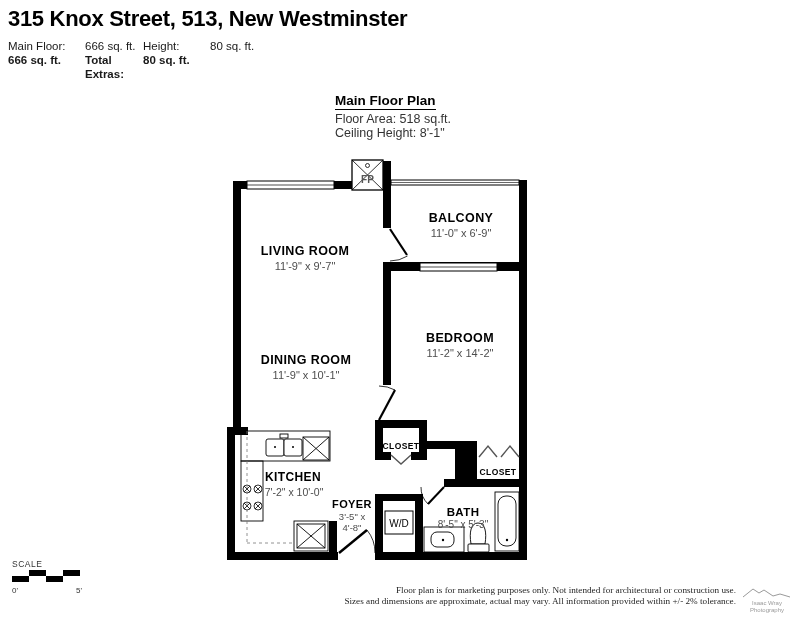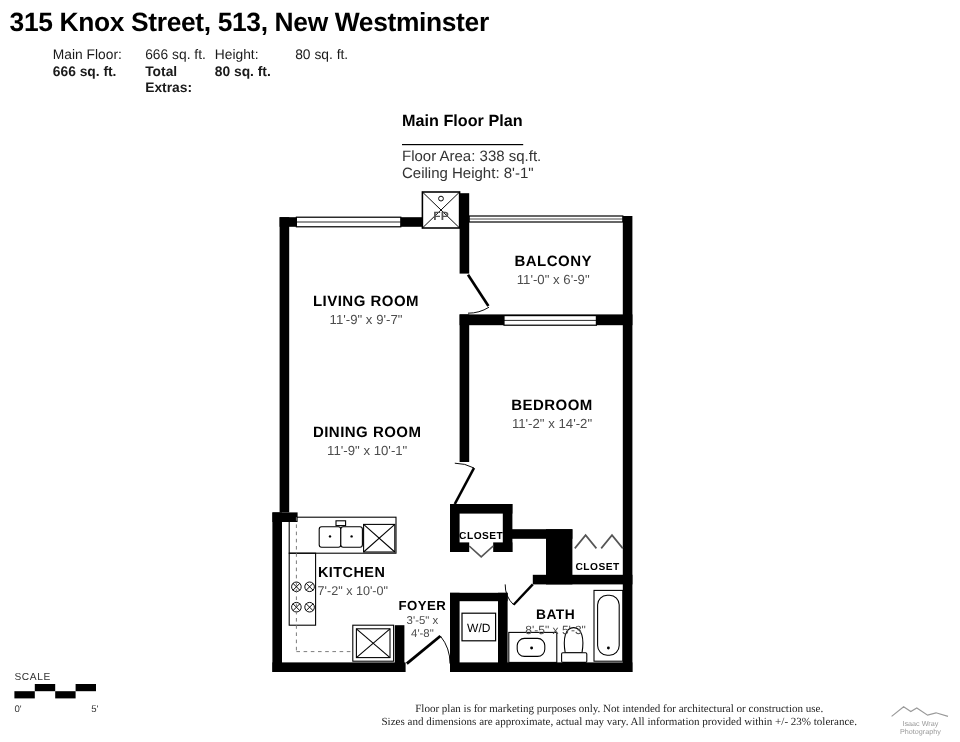--- a/index.html
+++ b/index.html
@@ -1,28 +1,28 @@
 <!DOCTYPE html>
 <html><head>
 <meta charset="utf-8">
 <style>
   html,body{margin:0;padding:0;background:#fff;}
   #stage{position:relative;width:800px;height:618px;background:#ffffff;overflow:hidden;
          font-family:"Liberation Sans",sans-serif;color:#000;}
   .header{position:absolute;left:8px;top:6px;}
   .header h1{margin:0 0 7px 0;font-size:22px;font-weight:bold;letter-spacing:-0.3px;color:#000;}
   .stats{font-size:11.5px;line-height:14px;color:#1a1a1a;}
-  .stats-row{display:grid;grid-template-columns:77px 58px 67px 70px;margin-left:36px;}
+  .stats-row{display:grid;grid-template-columns:77px 58px 67px 70px;}
   .stats-row.bold{font-weight:bold;}
   .plan-info{position:absolute;left:335px;top:94px;font-size:12.5px;line-height:14px;color:#333;}
   .plan-info .pi-title{font-size:13.5px;font-weight:bold;color:#000;border-bottom:1.5px solid #000;
-        display:inline-block;margin-bottom:2px;padding-bottom:12px;}
+        display:inline-block;margin-bottom:2px;padding-bottom:1px;}
   #plan-svg{position:absolute;left:200px;top:150px;}
   #scale-svg{position:absolute;left:8px;top:556px;}
-  .footer{position:absolute;right:64px;top:585px;width:440px;text-align:center;
+  .footer{position:absolute;right:64px;top:585px;width:440px;text-align:right;
           font-family:"Liberation Serif",serif;font-size:9.2px;line-height:11px;color:#1f1f1f;}
   #logo{position:absolute;left:740px;top:582px;}
   svg text{font-family:"Liberation Sans",sans-serif;}
   .room-name{font-weight:bold;fill:#000;letter-spacing:.4px;}
   .room-dims{fill:#4d4d4d;}
 </style>
 </head>
 <body>
 
 <div id="stage">
@@ -39,21 +39,21 @@
       <div class="stats-row bold">
         <span>666 sq. ft.</span>
         <span>Total Extras:</span>
         <span>80 sq. ft.</span>
       </div>
     </div>
   </div>
 
   <div class="plan-info">
     <div class="pi-title">Main Floor Plan</div>
-    <div>Floor Area: 338 sq.ft.</div>
+    <div>Floor Area: 518 sq.ft.</div>
     <div>Ceiling Height: 8'-1"</div>
   </div>
 
   <svg id="plan-svg" width="360" height="425" viewBox="200 150 360 425">
 
     <g fill="#000">
       <rect x="233" y="181" width="122" height="8"></rect>
       <rect x="233" y="181" width="8" height="246"></rect>
       <rect x="227" y="427" width="8" height="133"></rect>
       <rect x="227" y="427" width="21" height="8"></rect>
@@ -215,21 +215,21 @@
       <rect x="21" y="14" width="17" height="6"></rect>
       <rect x="38" y="20" width="17" height="6"></rect>
       <rect x="55" y="14" width="17" height="6"></rect>
     </g>
     <text x="4" y="37" font-size="8" fill="#333">0'</text>
     <text x="68" y="37" font-size="8" fill="#333">5'</text>
   </svg>
 
   <div class="footer">
     <span style="display:block">Floor plan is for marketing purposes only. Not intended for architectural or construction use.</span>
-    <span style="display:block">Sizes and dimensions are approximate, actual may vary. All information provided within +/- 23% tolerance.</span>
+    <span style="display:block">Sizes and dimensions are approximate, actual may vary. All information provided within +/- 2% tolerance.</span>
   </div>
 
   <svg id="logo" width="55" height="33" viewBox="0 0 55 33">
     <path d="M 3 15 L 13 7 L 19 11 L 24 8 L 33 14 L 40 12 L 50 15" fill="none" stroke="#9a9a9a" stroke-width="1"></path>
     <text x="27" y="23" font-size="6" fill="#9a9a9a" text-anchor="middle">Isaac Wray</text>
     <text x="27" y="30" font-size="6" fill="#9a9a9a" text-anchor="middle">Photography</text>
   </svg>
 
 </div>
 

